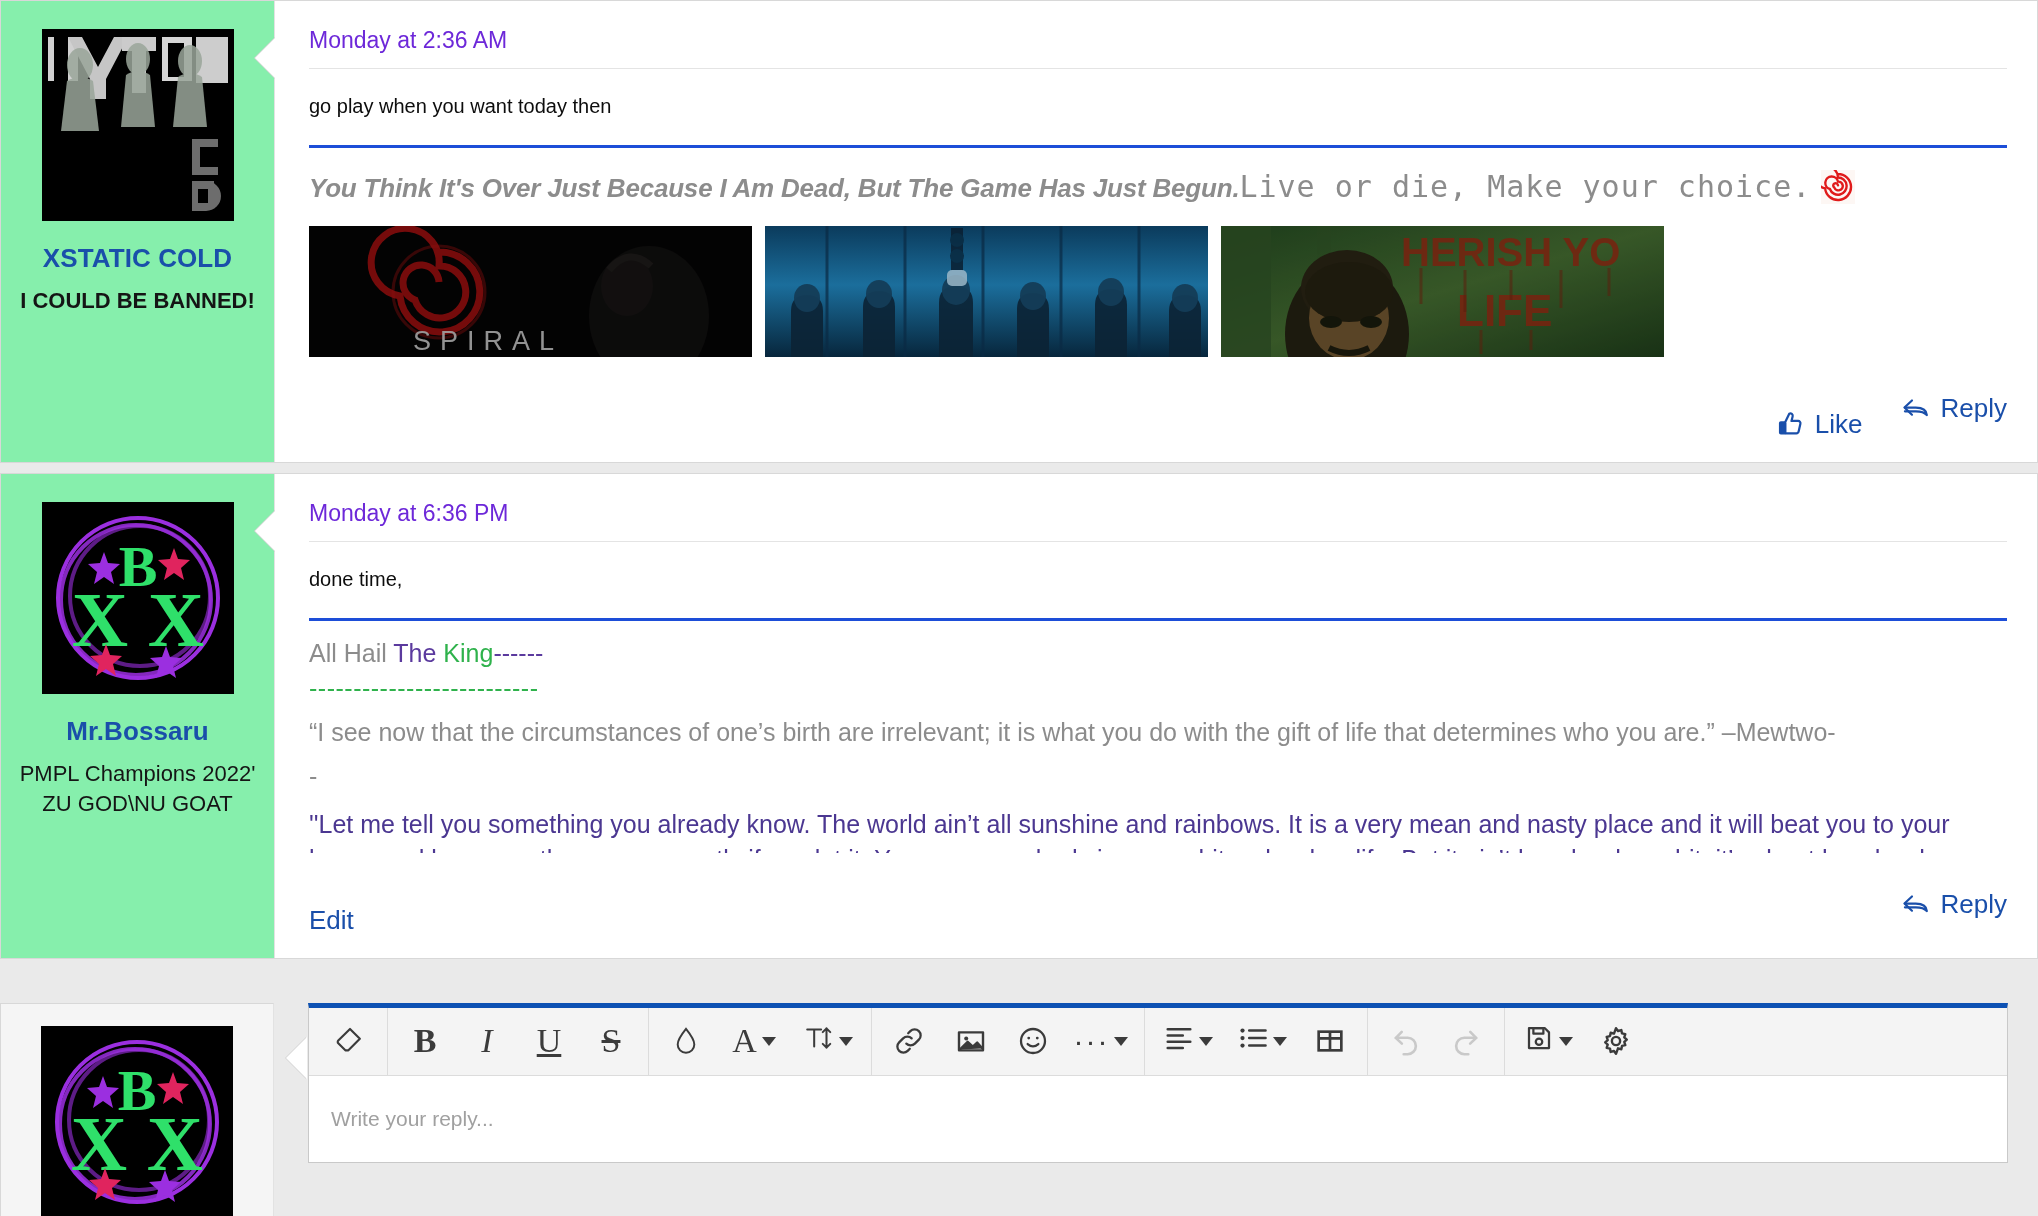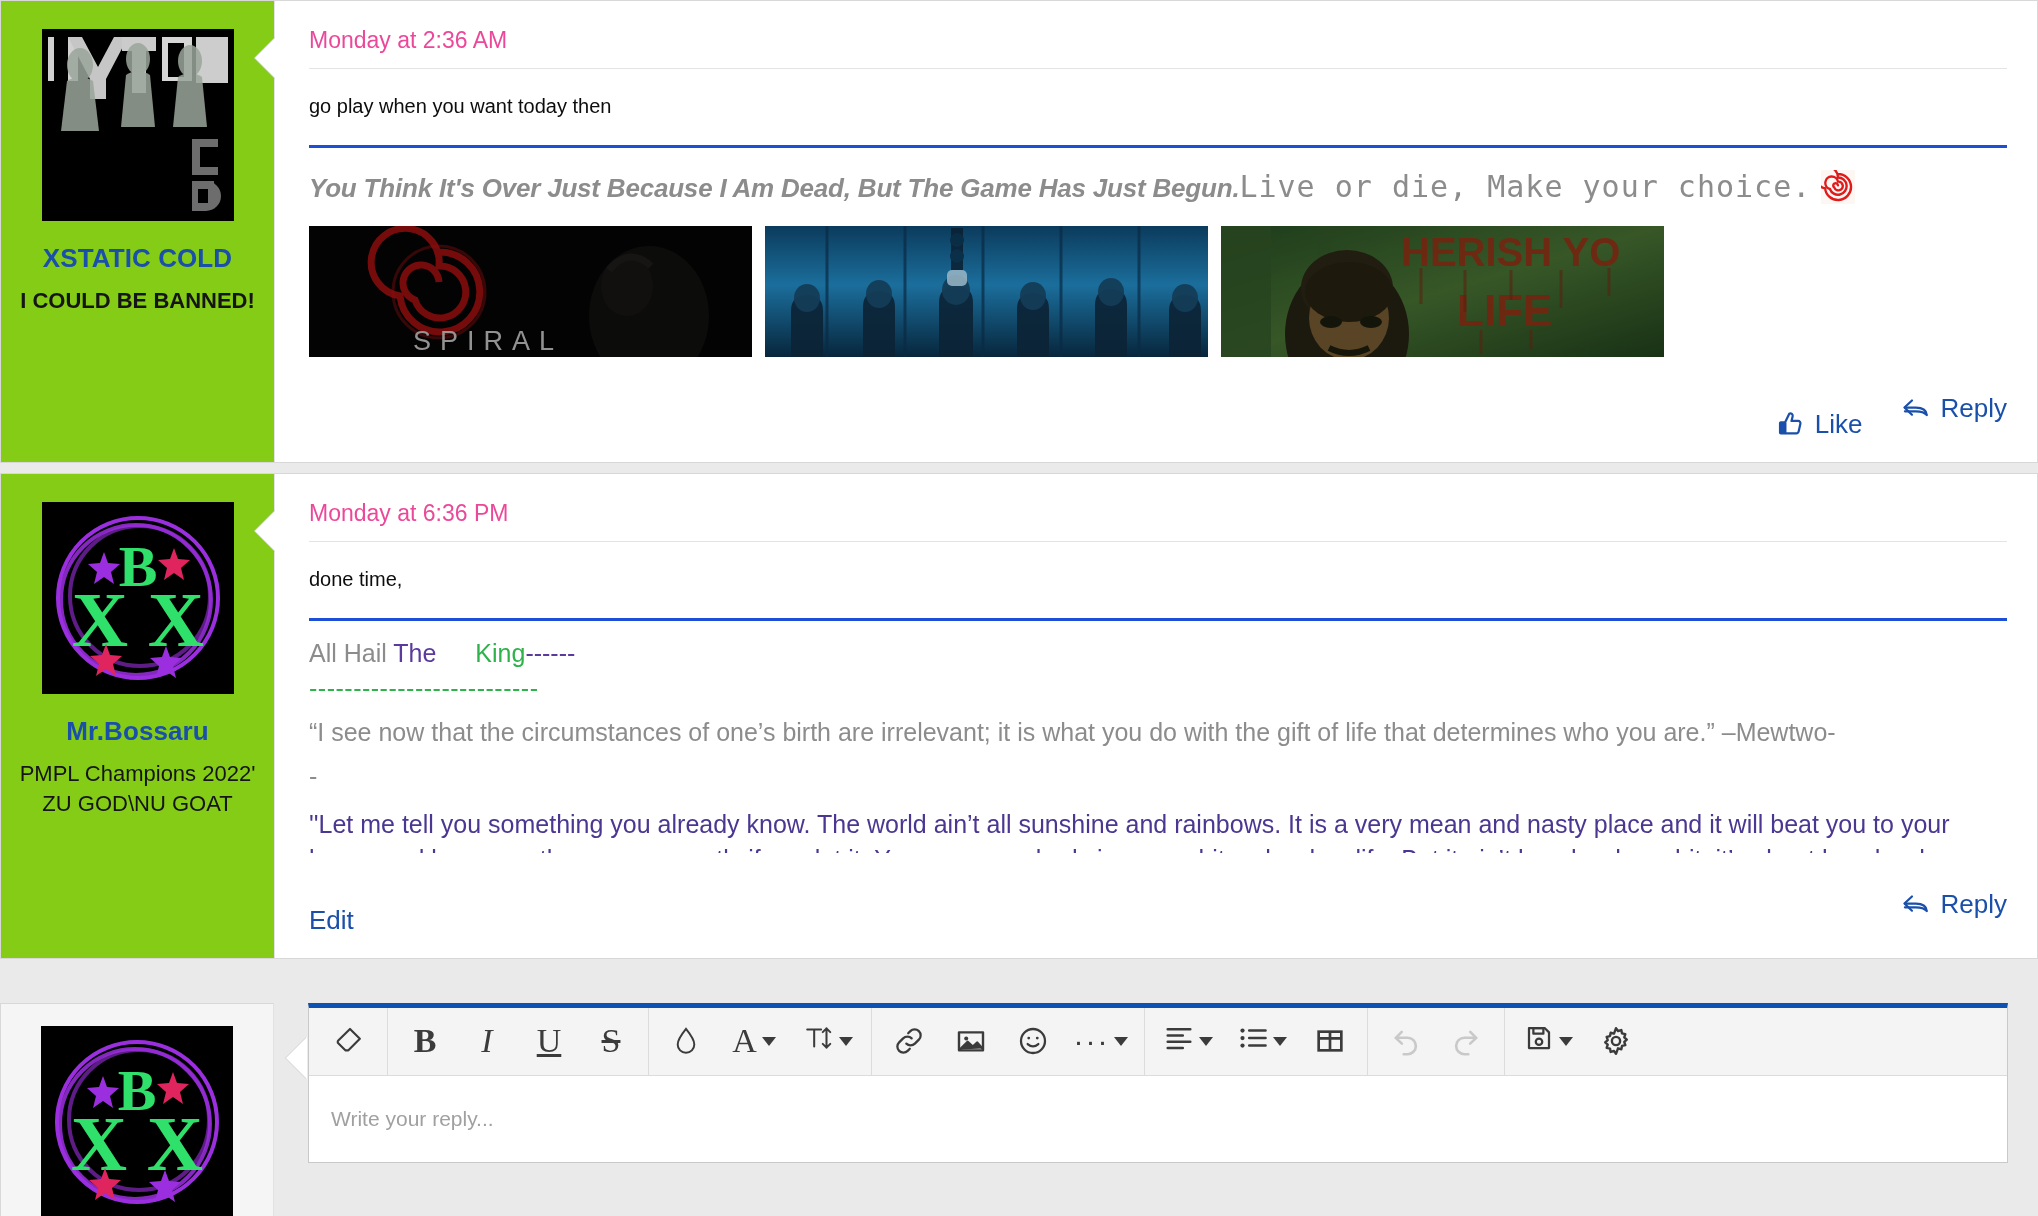--- a/index.html
+++ b/index.html
@@ -16,21 +16,21 @@
   
   .post {
     display: flex;
     background: #ffffff;
     border: 1px solid #d8d8d8;
     position: relative;
   }
   .post-user {
     width: 274px;
     flex: 0 0 274px;
-    background: #84cc16;
+    background: #86efac;
     border-right: 1px solid #e2e2e2;
     padding: 28px 18px 18px 18px;
     text-align: center;
   }
   .avatar {
     width: 192px; height: 192px;
     margin: 0 auto;
     background: #000;
     position: relative;
     overflow: hidden;
@@ -66,21 +66,21 @@
     position: absolute;
     left: -20px; top: 36px;
     width: 0; height: 0;
     border-top: 21px solid transparent;
     border-bottom: 21px solid transparent;
     border-right: 21px solid #ffffff;
     filter: drop-shadow(-1px 0 0 #d2d2d2);
   }
 
   .post-time {
-    color: #ec4899;
+    color: #6d28d9;
     font-size: 23px;
     padding-bottom: 14px;
     border-bottom: 1px solid #e4e4e4;
   }
   .post-body {
     font-size: 20px;
     color: #0d0d0d;
     padding: 24px 0 26px 0;
     border-bottom: 3px solid #1d4ed8;
     line-height: 1.3;
@@ -147,21 +147,21 @@
 
   
   .sig2 {
     padding: 14px 0 0 0;
     overflow: hidden;
     max-height: 232px;
   }
   .sig2-line1 { font-size: 25px; line-height: 1.45; }
   .c-gray   { color: #8c8c8c; }
   .c-purple { color: #5b3a9e; }
-  .c-green  { color: #2fb24c; margin-left: 32px; }
+  .c-green  { color: #2fb24c; }
   .sig2-dashes {
     display: block;
     color: #2fb24c;
     font-size: 25px;
     letter-spacing: 0.5px;
     line-height: 1.4;
   }
   .sig2-quote {
     color: #8c8c8c;
     font-size: 25px;

